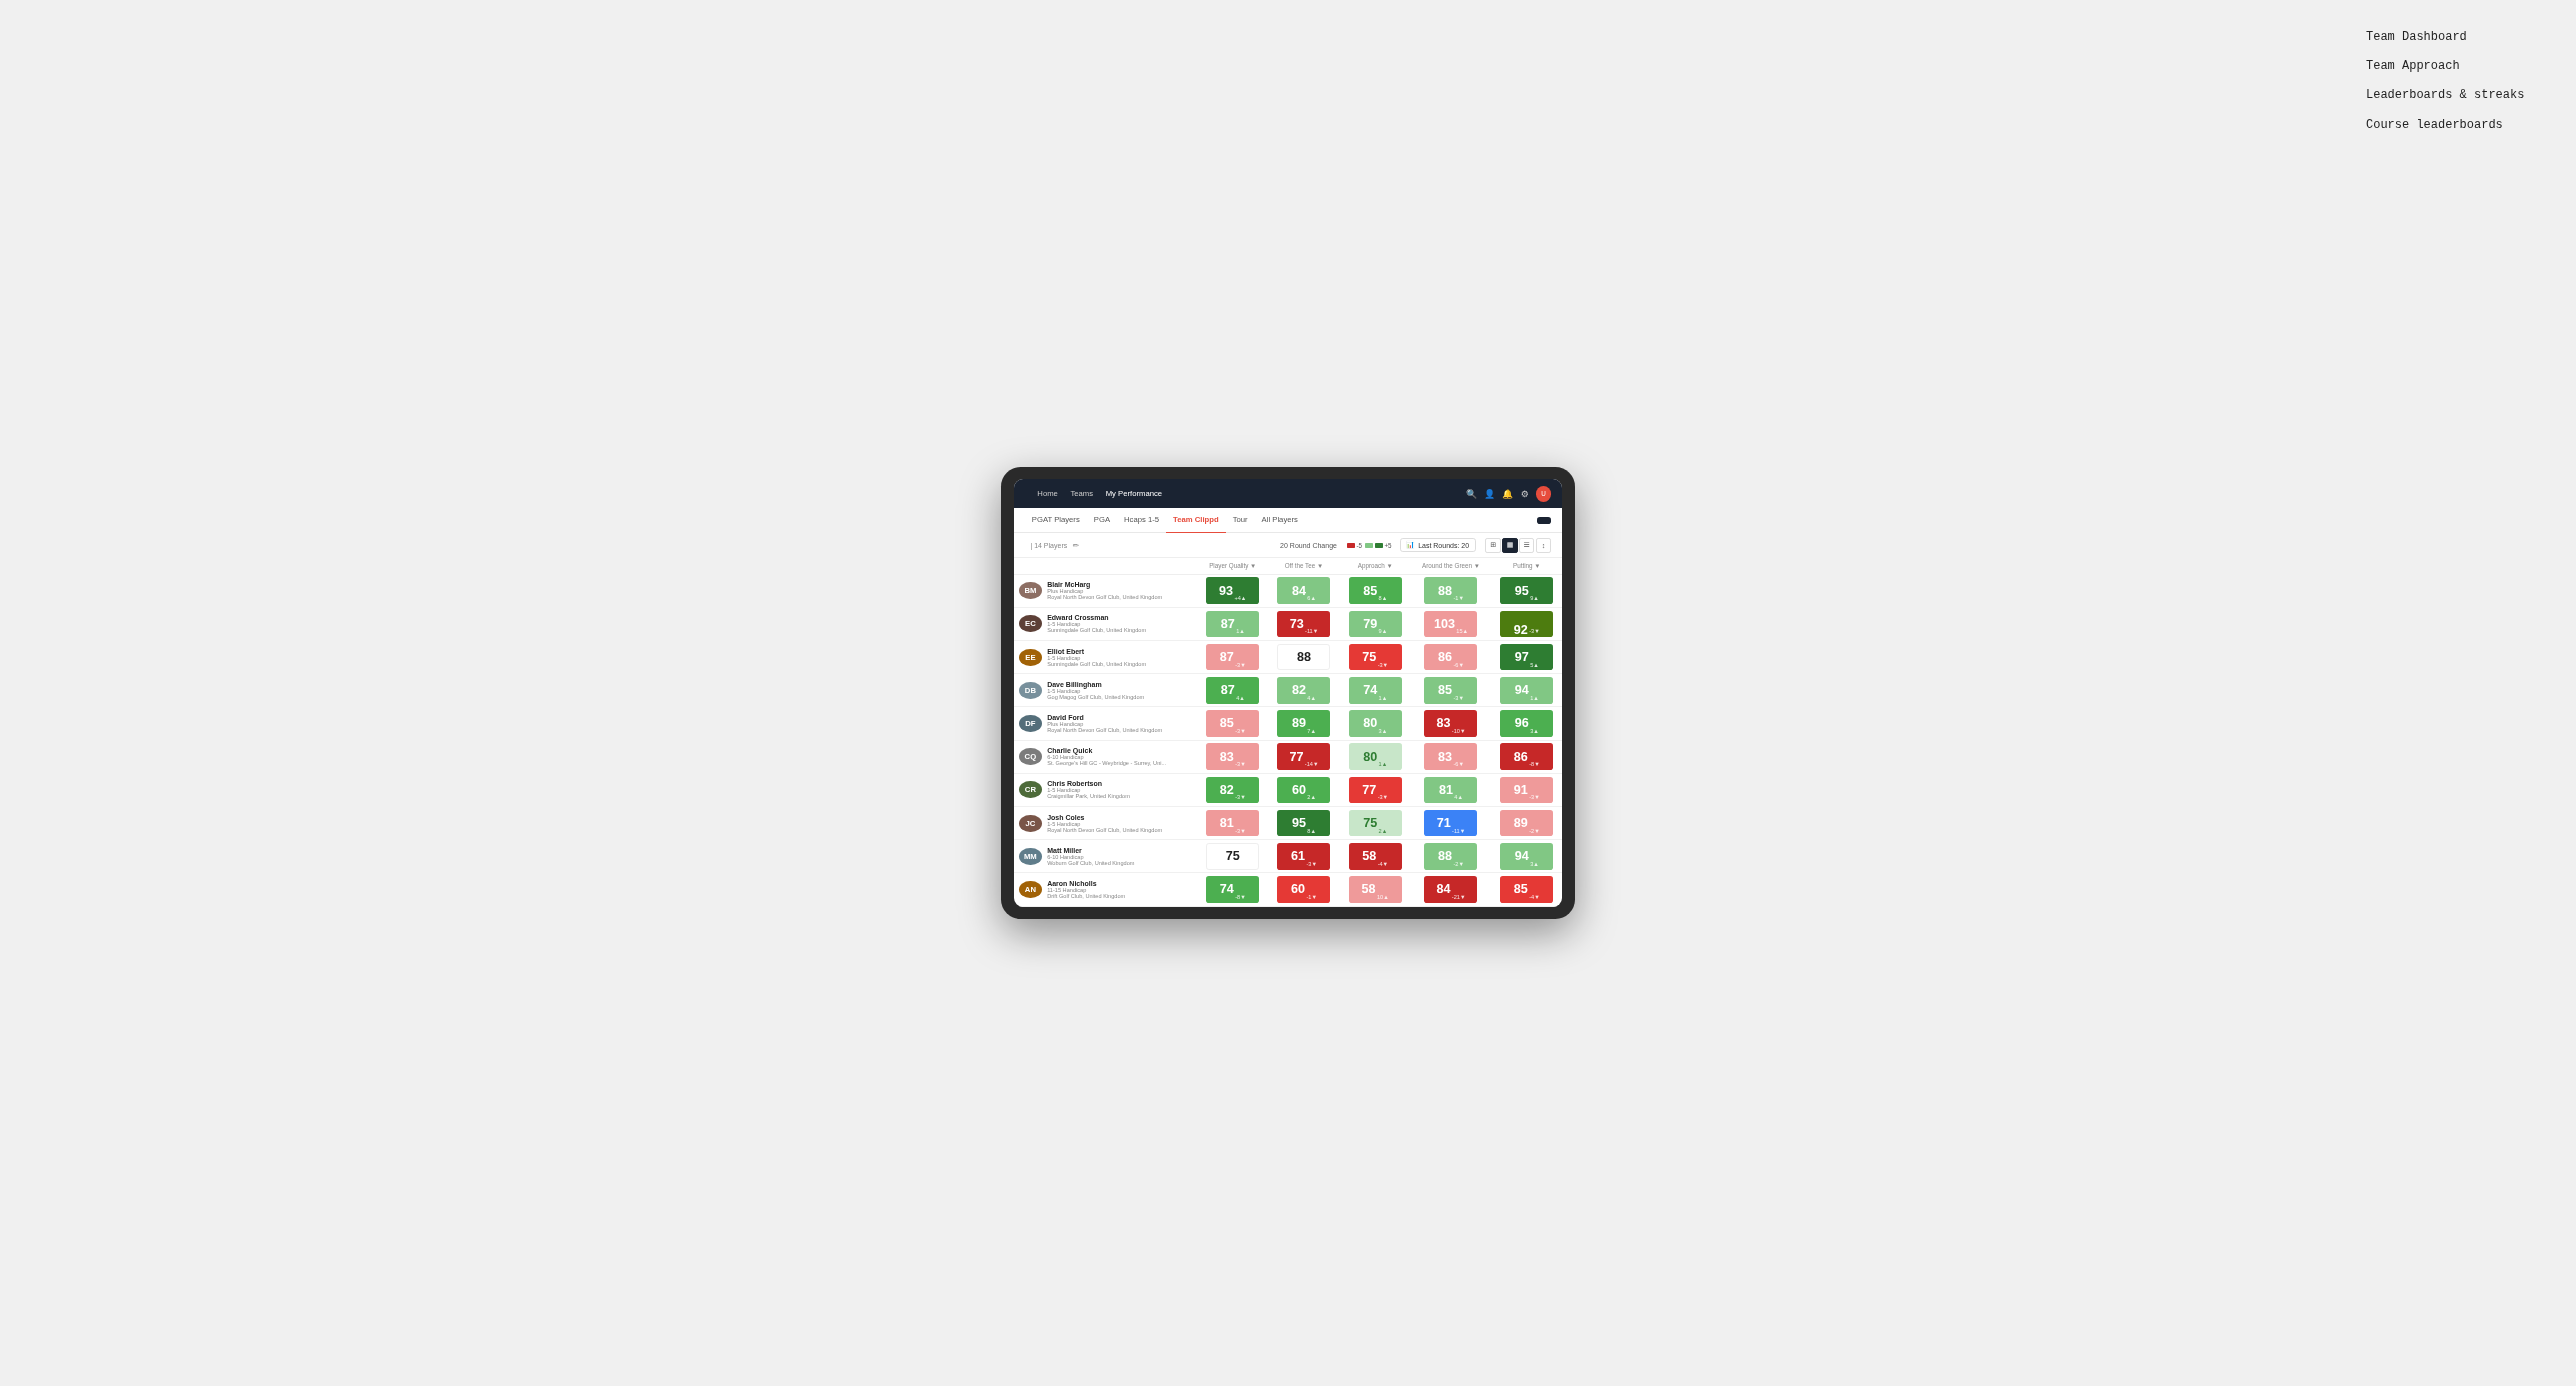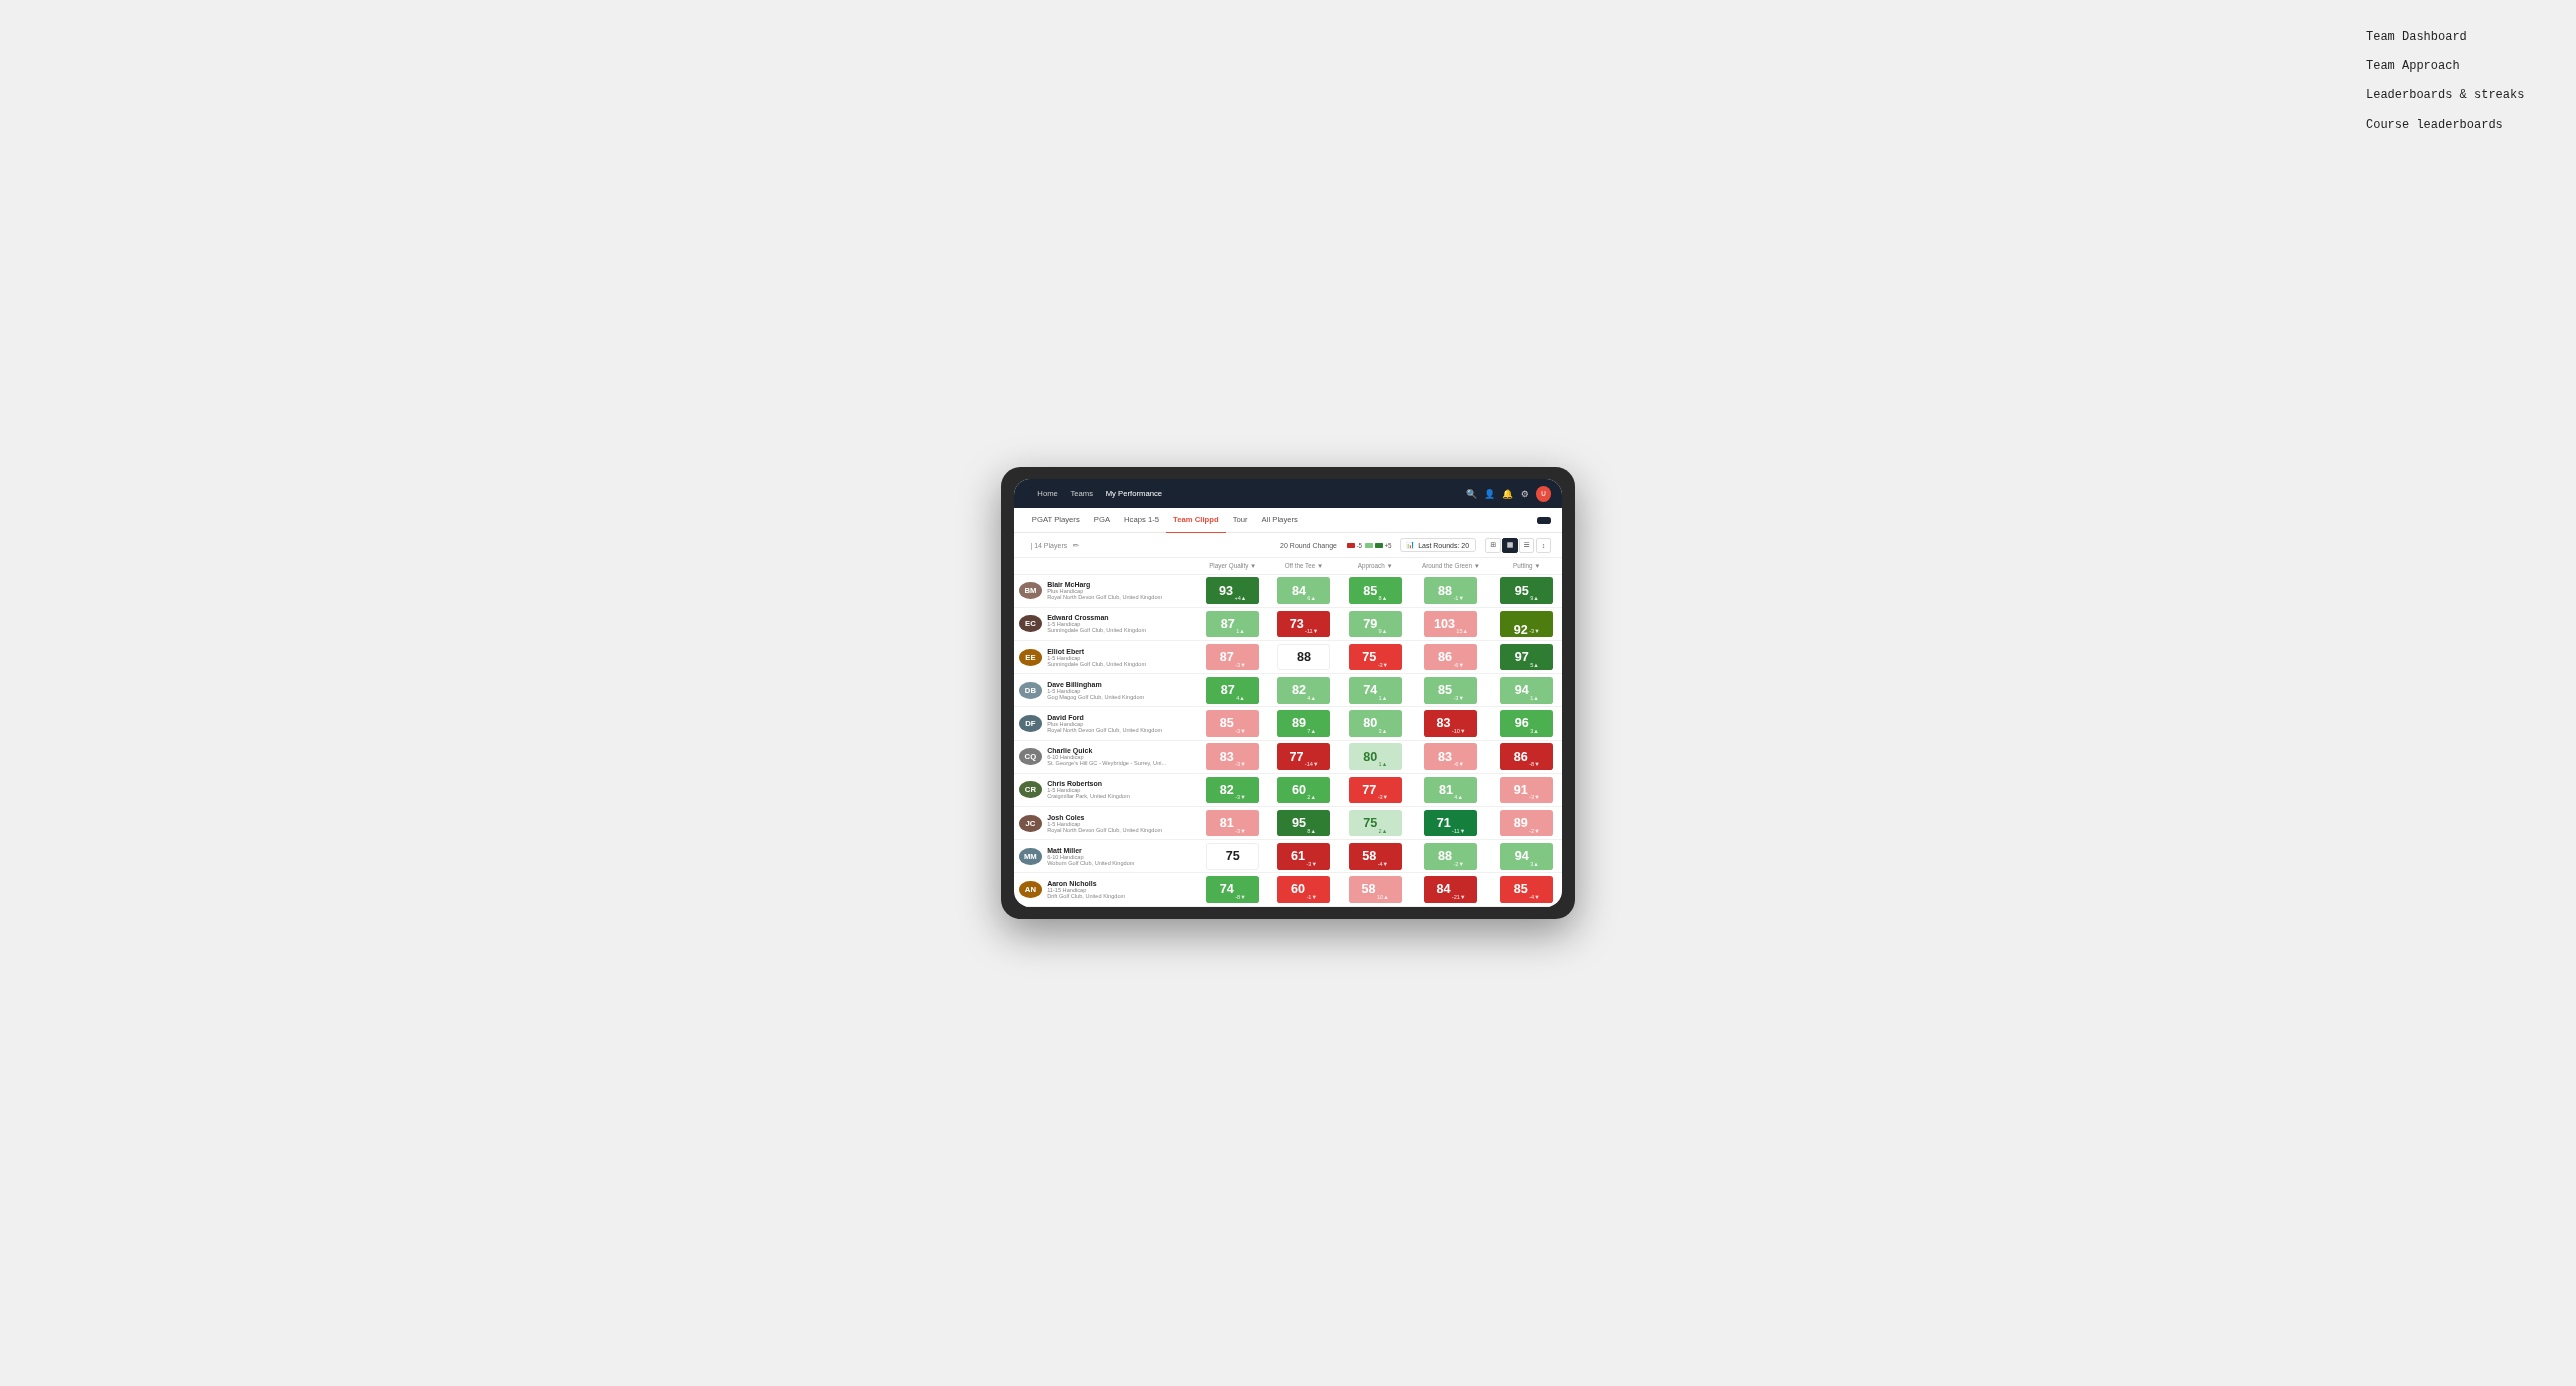--- a/index.html
+++ b/index.html
@@ -42,21 +42,21 @@
     .ipad-frame {
       background: #2a2a2a;
       border-radius: 19.6px;
       padding: 12.6px;
       box-shadow: 0 14px 42px rgba(0,0,0,0.4);
       width: 574px;
       position: relative;
     }
     .ipad-screen {
       background: #fff;
-      border-radius: 16px;
+      border-radius: 9px;
       overflow: hidden;
       width: 100%;
     }
 
     
     .nav-bar {
       background: #1a2332;
       display: flex;
       align-items: center;
       padding: 0 11.2px;
@@ -629,21 +629,21 @@
       <span class="score-change" style="color:#fff;opacity:0.85;">-3▼</span>
     </div></td>
               <td class="score-cell"><div class="score-box" style="background:#2e7d32;color:#fff;">
       <span>95</span>
       <span class="score-change" style="color:#fff;opacity:0.85;">8▲</span>
     </div></td>
               <td class="score-cell"><div class="score-box" style="background:#c8e6c9;color:#2e7d32;">
       <span>75</span>
       <span class="score-change" style="color:#2e7d32;opacity:0.85;">2▲</span>
     </div></td>
-              <td class="score-cell"><div class="score-box" style="background:#15803d;color:#fff;">
+              <td class="score-cell"><div class="score-box" style="background:#3b82f6;color:#fff;">
       <span>71</span>
       <span class="score-change" style="color:#fff;opacity:0.85;">-11▼</span>
     </div></td>
               <td class="score-cell"><div class="score-box" style="background:#ef9a9a;color:#fff;">
       <span>89</span>
       <span class="score-change" style="color:#fff;opacity:0.85;">-2▼</span>
     </div></td>
             </tr>
             <tr>
               <td>

